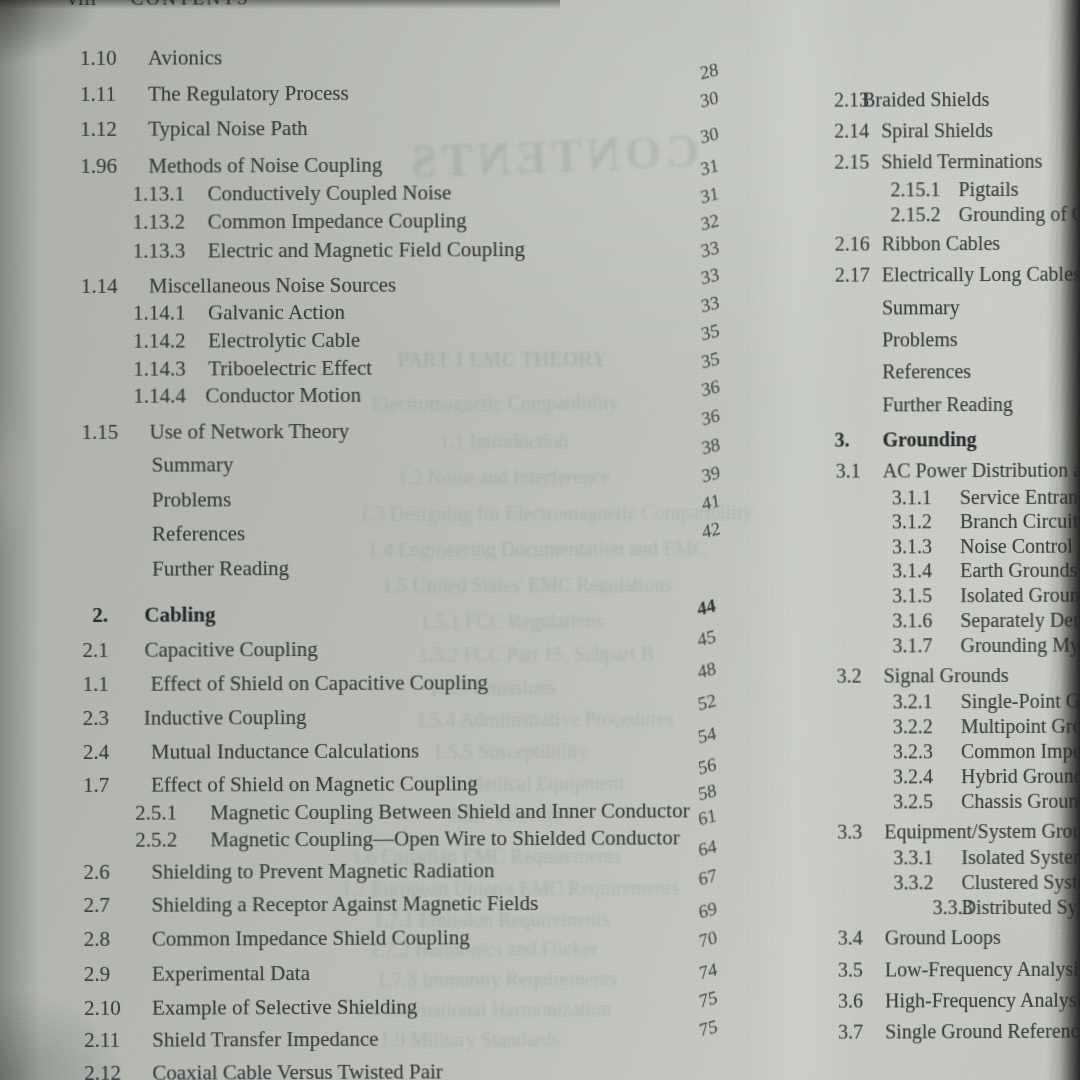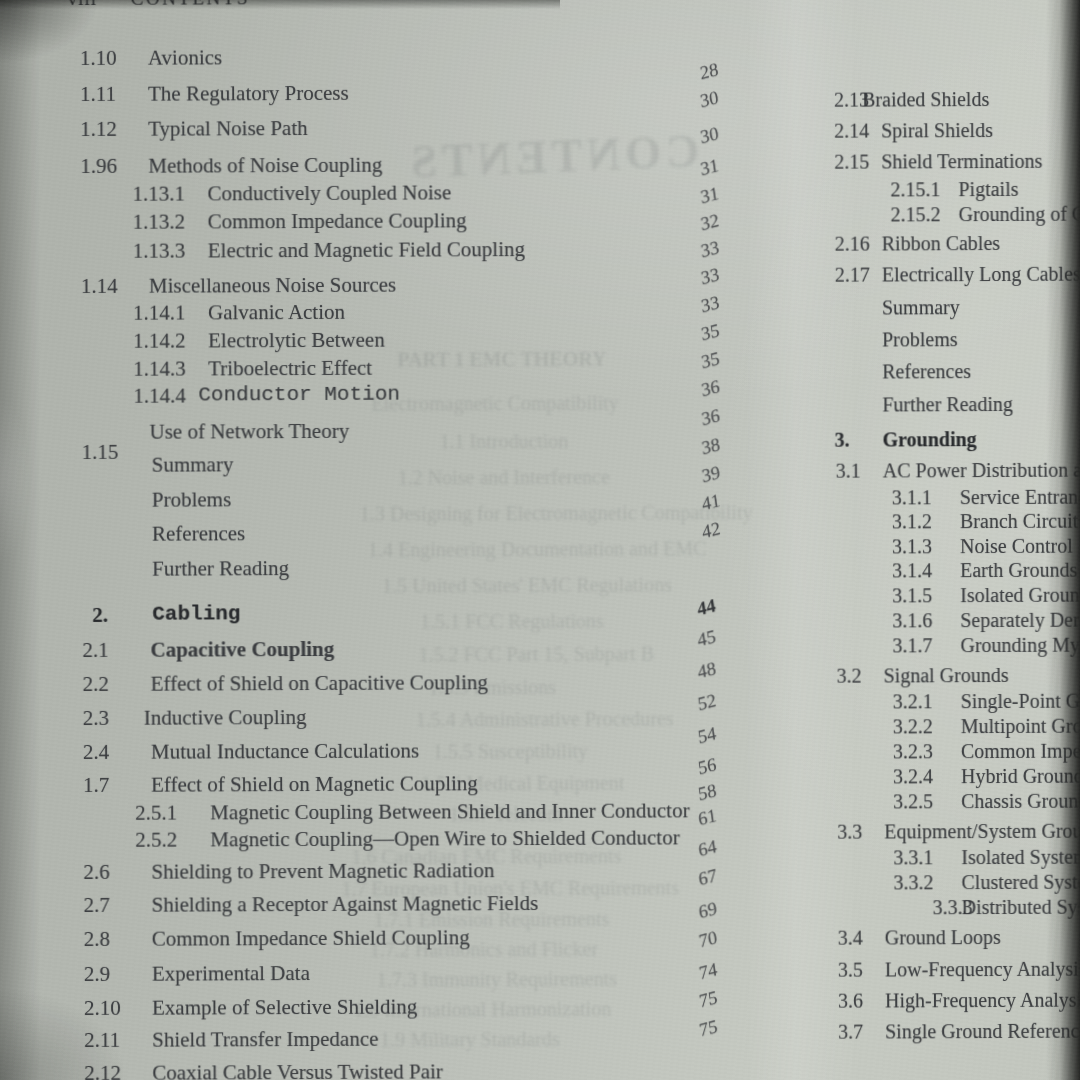--- a/index.html
+++ b/index.html
@@ -117,56 +117,56 @@
         <div class="row main" style="top: 272px;">
           <span style="left: 82px;">1.14</span>
           <span style="left: 150px;">Miscellaneous Noise Sources</span>
         </div>
         <div class="row sub" style="top: 299px;">
           <span style="left: 134px;">1.14.1</span>
           <span style="left: 209px;">Galvanic Action</span>
         </div>
         <div class="row sub" style="top: 327px;">
           <span style="left: 134px;">1.14.2</span>
-          <span style="left: 209px;">Electrolytic Between</span>
+          <span style="left: 209px;">Electrolytic Cable</span>
         </div>
         <div class="row sub" style="top: 355px;">
           <span style="left: 134px;">1.14.3</span>
           <span style="left: 209px;">Triboelectric Effect</span>
         </div>
         <div class="row sub" style="top: 382px;">
           <span style="left: 134px;">1.14.4</span>
-          <span style="left: 199px; font-family: Liberation Mono, monospace;">Conductor Motion</span>
+          <span style="left: 206px;">Conductor Motion</span>
         </div>
         <div class="row main" style="top: 418px;">
-          <span style="left: 82px; margin-top: 20px;">1.15</span>
+          <span style="left: 82px;">1.15</span>
           <span style="left: 150px;">Use of Network Theory</span>
         </div>
         <div class="row back" style="top: 451px;">
           <span style="left: 152px;">Summary</span>
         </div>
         <div class="row back" style="top: 486px;">
           <span style="left: 152px;">Problems</span>
         </div>
         <div class="row back" style="top: 520px;">
           <span style="left: 152px;">References</span>
         </div>
         <div class="row back" style="top: 555px;">
           <span style="left: 152px;">Further Reading</span>
         </div>
         <div class="row chapter" style="top: 601px;">
           <span style="left: 92px;">2.</span>
-          <span style="left: 152px; font-family: Liberation Mono, monospace;">Cabling</span>
+          <span style="left: 144px;">Cabling</span>
         </div>
         <div class="row main" style="top: 636px;">
           <span style="left: 82px;">2.1</span>
-          <span style="left: 150px; font-weight: bold;">Capacitive Coupling</span>
+          <span style="left: 144px;">Capacitive Coupling</span>
         </div>
         <div class="row main" style="top: 670px;">
-          <span style="left: 82px;">2.2</span>
+          <span style="left: 82px;">1.1</span>
           <span style="left: 150px;">Effect of Shield on Capacitive Coupling</span>
         </div>
         <div class="row main" style="top: 704px;">
           <span style="left: 82px;">2.3</span>
           <span style="left: 143px;">Inductive Coupling</span>
         </div>
         <div class="row main" style="top: 738px;">
           <span style="left: 82px;">2.4</span>
           <span style="left: 150px;">Mutual Inductance Calculations</span>
         </div>

